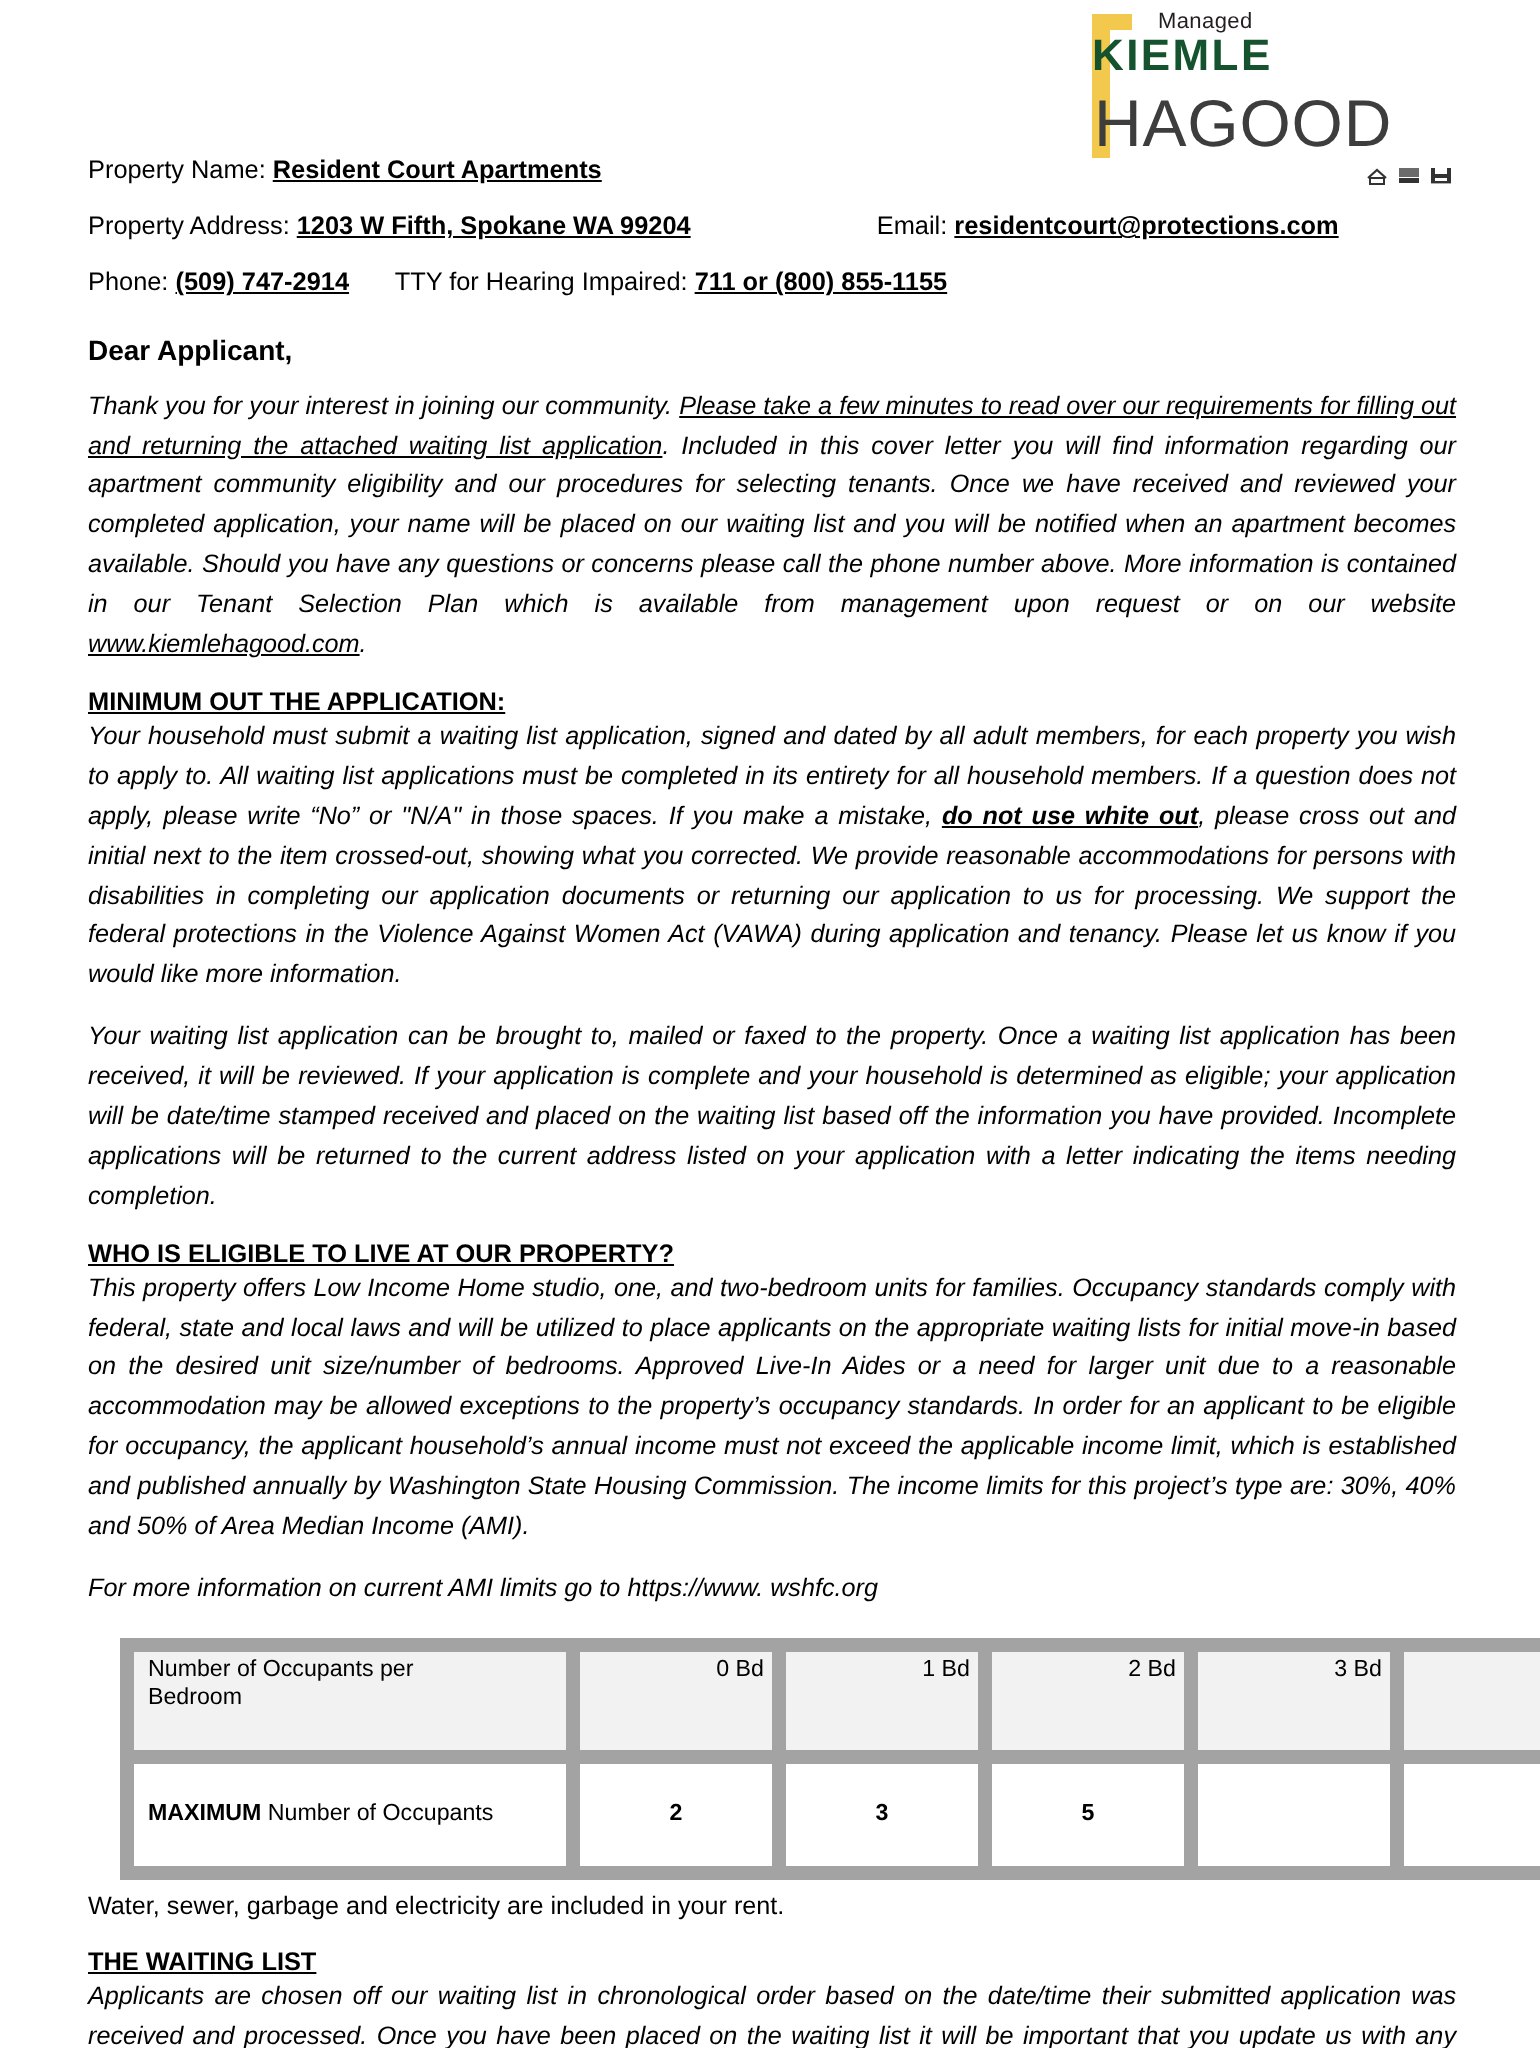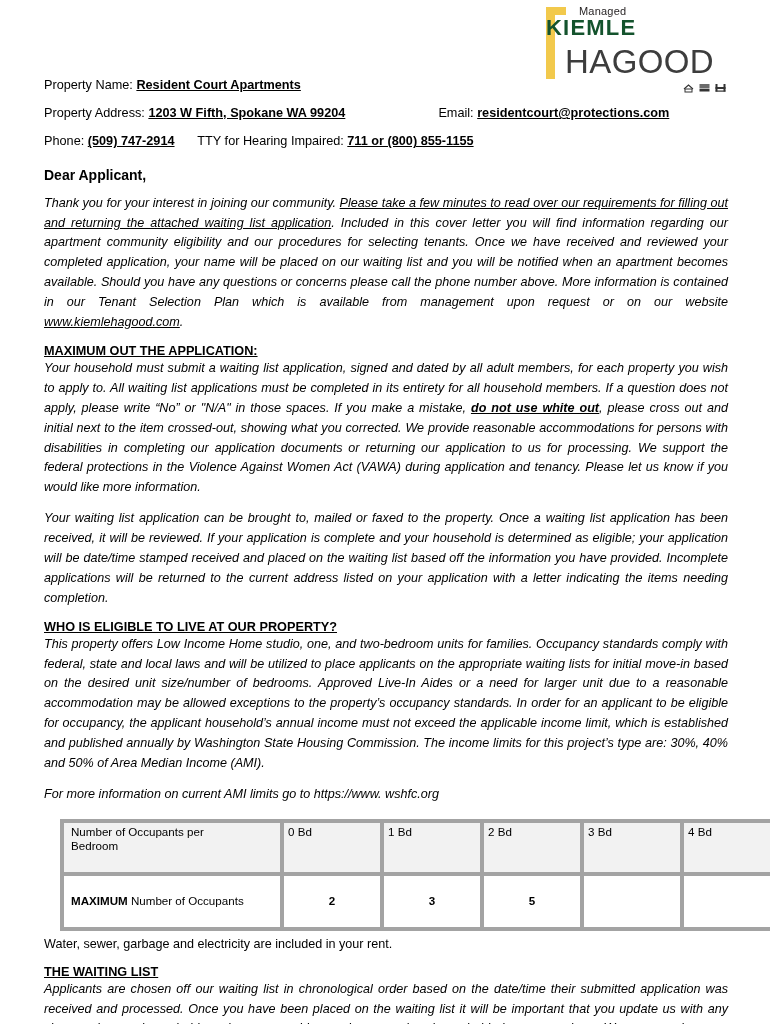--- a/index.html
+++ b/index.html
@@ -80,21 +80,21 @@
     left: 0;
     top: 12px;
     font-size: 22px;
     font-weight: bold;
     letter-spacing: 1.2px;
     color: #14532d;
     line-height: 1;
   }
   .logo-hagood {
     position: absolute;
-    left: 19px;
+    left: 1px;
     top: 40px;
     font-size: 33px;
     font-weight: normal;
     letter-spacing: 0.4px;
     color: #3d3d3d;
     line-height: 1;
   }
   .logo-icons {
     position: absolute;
     right: 2px;
@@ -150,30 +150,30 @@
   .occ-table-wrap {
     margin: 14px 0 4px 16px;
     width: 645px;
   }
   table.occ {
     border-collapse: collapse;
     width: 645px;
     table-layout: fixed;
   }
   table.occ td {
-    border: 4px solid #a3a3a3;
+    border: 7px solid #a3a3a3;
     font-size: 11.6px;
     padding: 18px 4px;
     vertical-align: top;
     line-height: 1.25;
   }
   table.occ tr.hdr td {
     background: #f2f2f2;
     height: 28px;
-    text-align: left;
+    text-align: right;
     padding-top: 2px;
   }
   table.occ tr.hdr td.first {
     text-align: left;
     padding-left: 7px;
   }
   table.occ tr.data td {
     height: 15px;
     text-align: center;
     font-size: 11.6px;
@@ -249,21 +249,21 @@
       <span class="prop-val">(509) 747-2914</span>
       <span class="inline-gap-sm"></span>
       <span class="prop-label">TTY for Hearing Impaired:</span>
       <span class="prop-val">711 or (800) 855-1155</span>
     </div>
 
     <div class="salutation">Dear Applicant,</div>
 
     <p class="body"><span>Thank you for your interest in joining our community. </span><span class="u">Please take a few minutes to read over our requirements for filling out and returning the attached waiting list application</span><span>. Included in this cover letter you will find information regarding our apartment community eligibility and our procedures for selecting tenants. Once we have received and reviewed your completed application, your name will be placed on our waiting list and you will be notified when an apartment becomes available. Should you have any questions or concerns please call the phone number above. More information is contained in our Tenant Selection Plan which is available from management upon request or on our website </span><span class="u">www.kiemlehagood.com</span><span>.</span></p>
 
-    <div class="section-head">MAXIMUM OUT THE APPLICATION:</div>
+    <div class="section-head">MINIMUM OUT THE APPLICATION:</div>
     <p class="body"><span>Your household must submit a waiting list application, signed and dated by all adult members, for each property you wish to apply to. All waiting list applications must be completed in its entirety for all household members. If a question does not apply, please write “No” or "N/A" in those spaces. If you make a mistake, </span><span class="bu">do not use white out</span><span>, please cross out and initial next to the item crossed-out, showing what you corrected. We provide reasonable accommodations for persons with disabilities in completing our application documents or returning our application to us for processing. We support the federal protections in the Violence Against Women Act (VAWA) during application and tenancy. Please let us know if you would like more information.</span></p>
 
     <p class="body">Your waiting list application can be brought to, mailed or faxed to the property. Once a waiting list application has been received, it will be reviewed. If your application is complete and your household is determined as eligible; your application will be date/time stamped received and placed on the waiting list based off the information you have provided. Incomplete applications will be returned to the current address listed on your application with a letter indicating the items needing completion.</p>
 
     <div class="section-head">WHO IS ELIGIBLE TO LIVE AT OUR PROPERTY?</div>
     <p class="body">This property offers Low Income Home studio, one, and two-bedroom units for families. Occupancy standards comply with federal, state and local laws and will be utilized to place applicants on the appropriate waiting lists for initial move-in based on the desired unit size/number of bedrooms. Approved Live-In Aides or a need for larger unit due to a reasonable accommodation may be allowed exceptions to the property’s occupancy standards. In order for an applicant to be eligible for occupancy, the applicant household’s annual income must not exceed the applicable income limit, which is established and published annually by Washington State Housing Commission.  The income limits for this project’s type are: 30%, 40% and 50% of Area Median Income (AMI).</p>
 
     <p class="body tight"><span>For more information on current AMI limits go to </span><span class="link">https://www. wshfc.org</span></p>
 
     <div class="occ-table-wrap">

